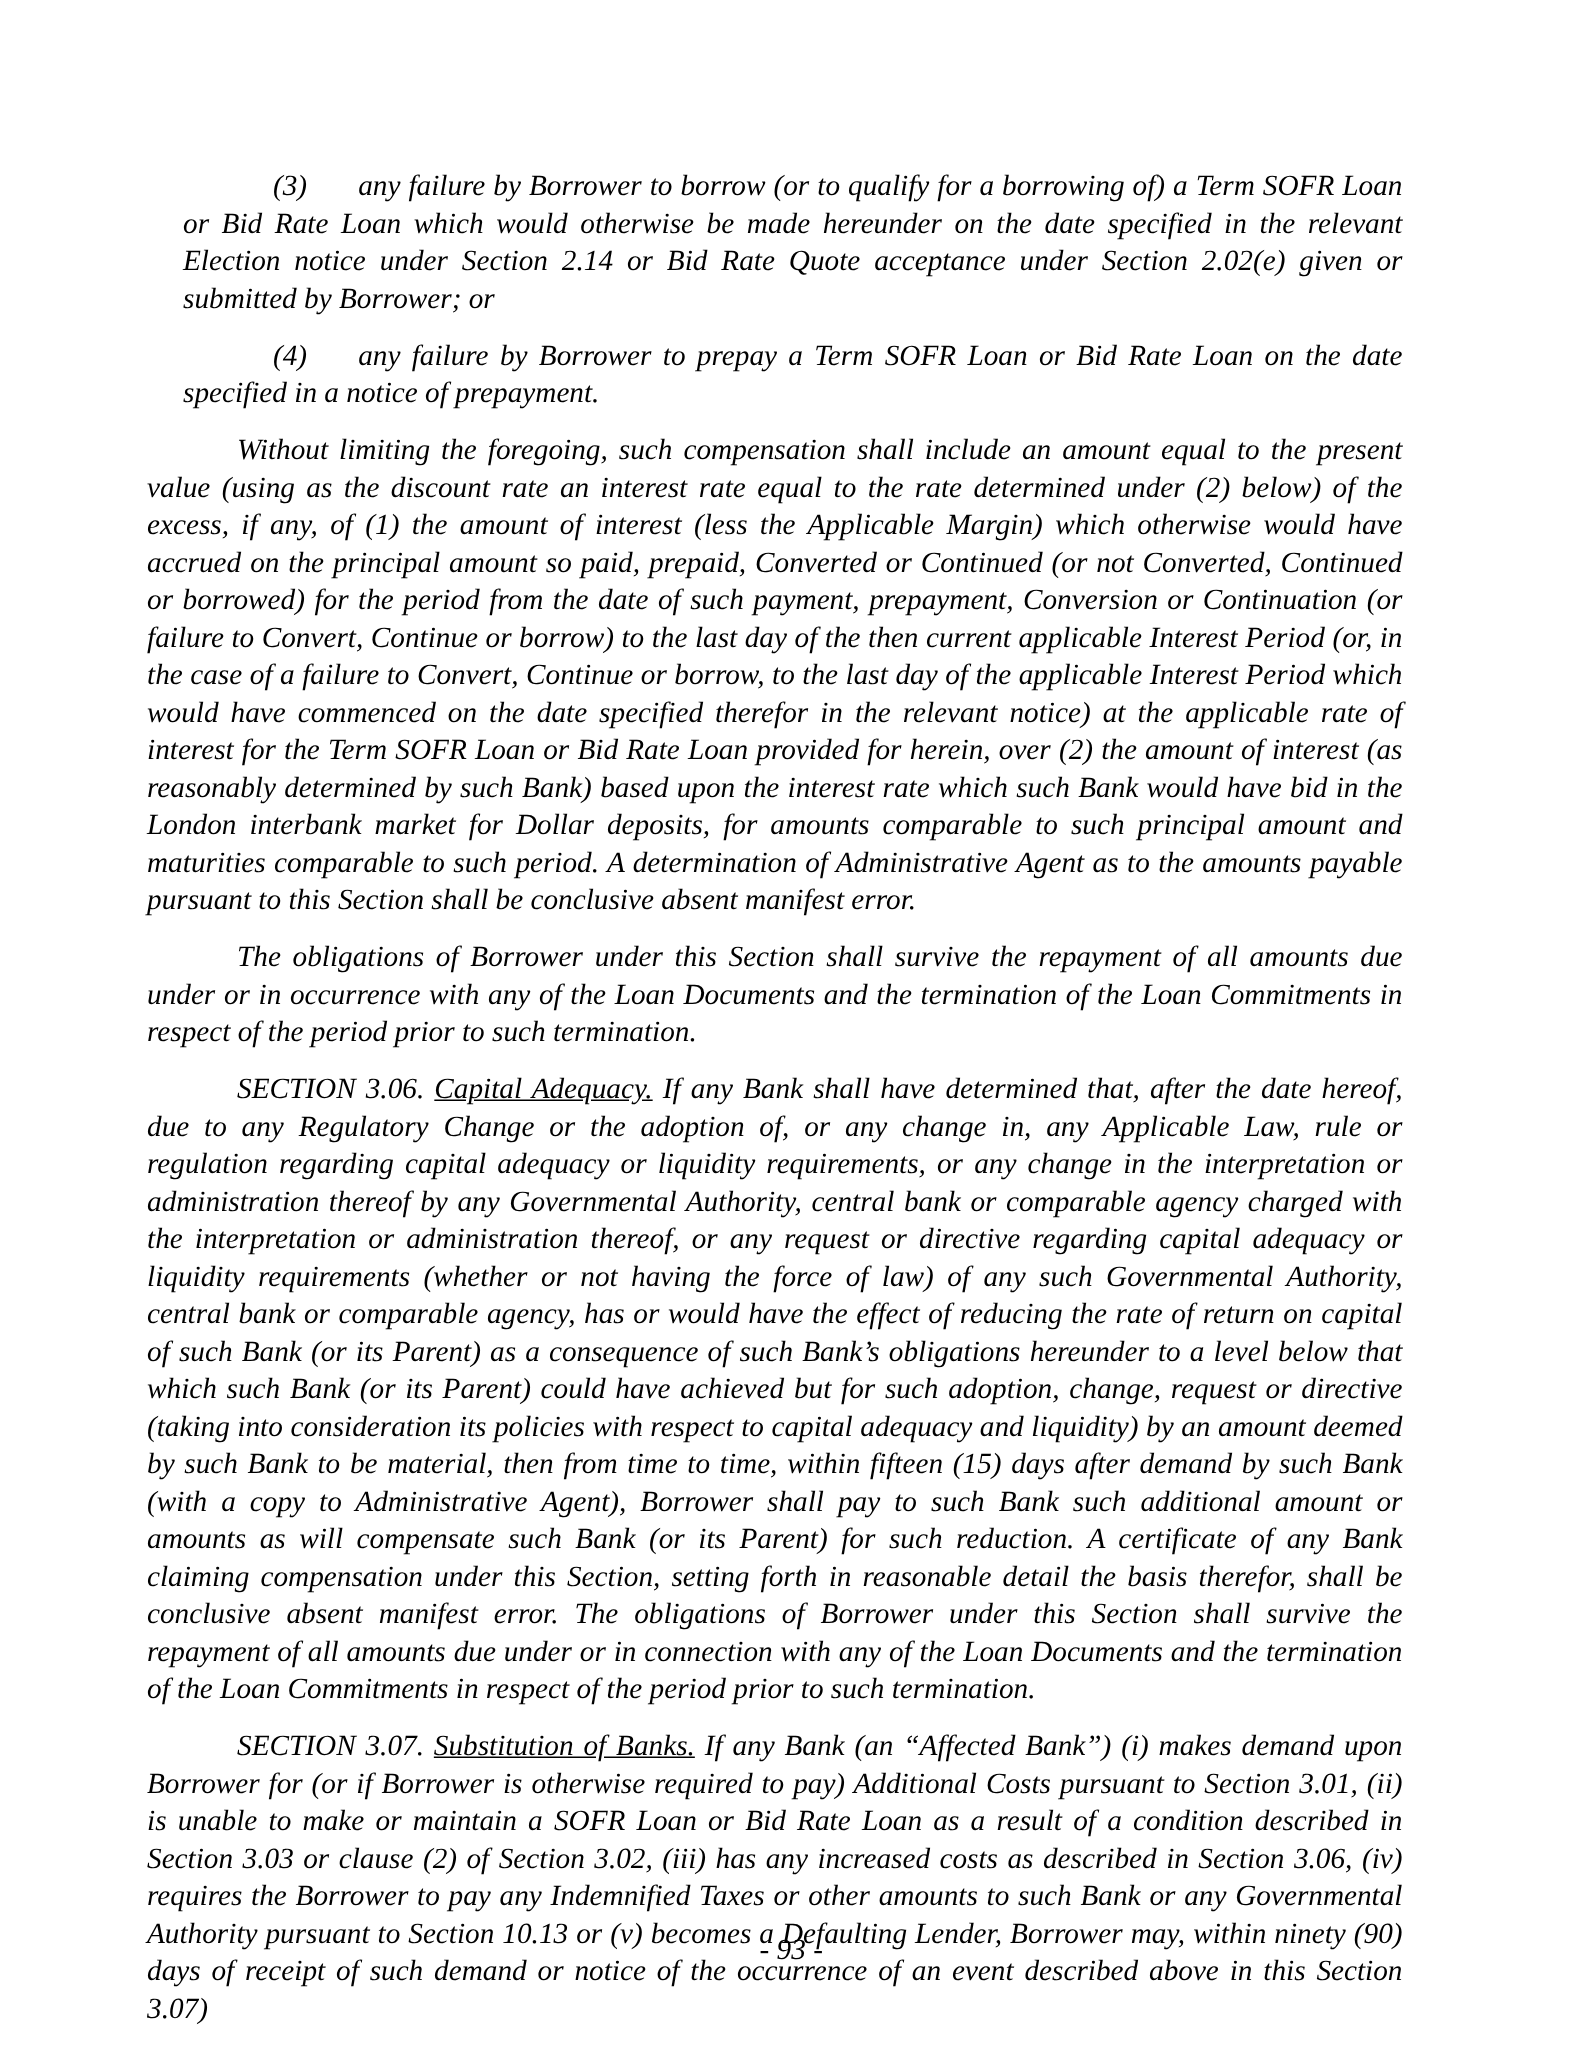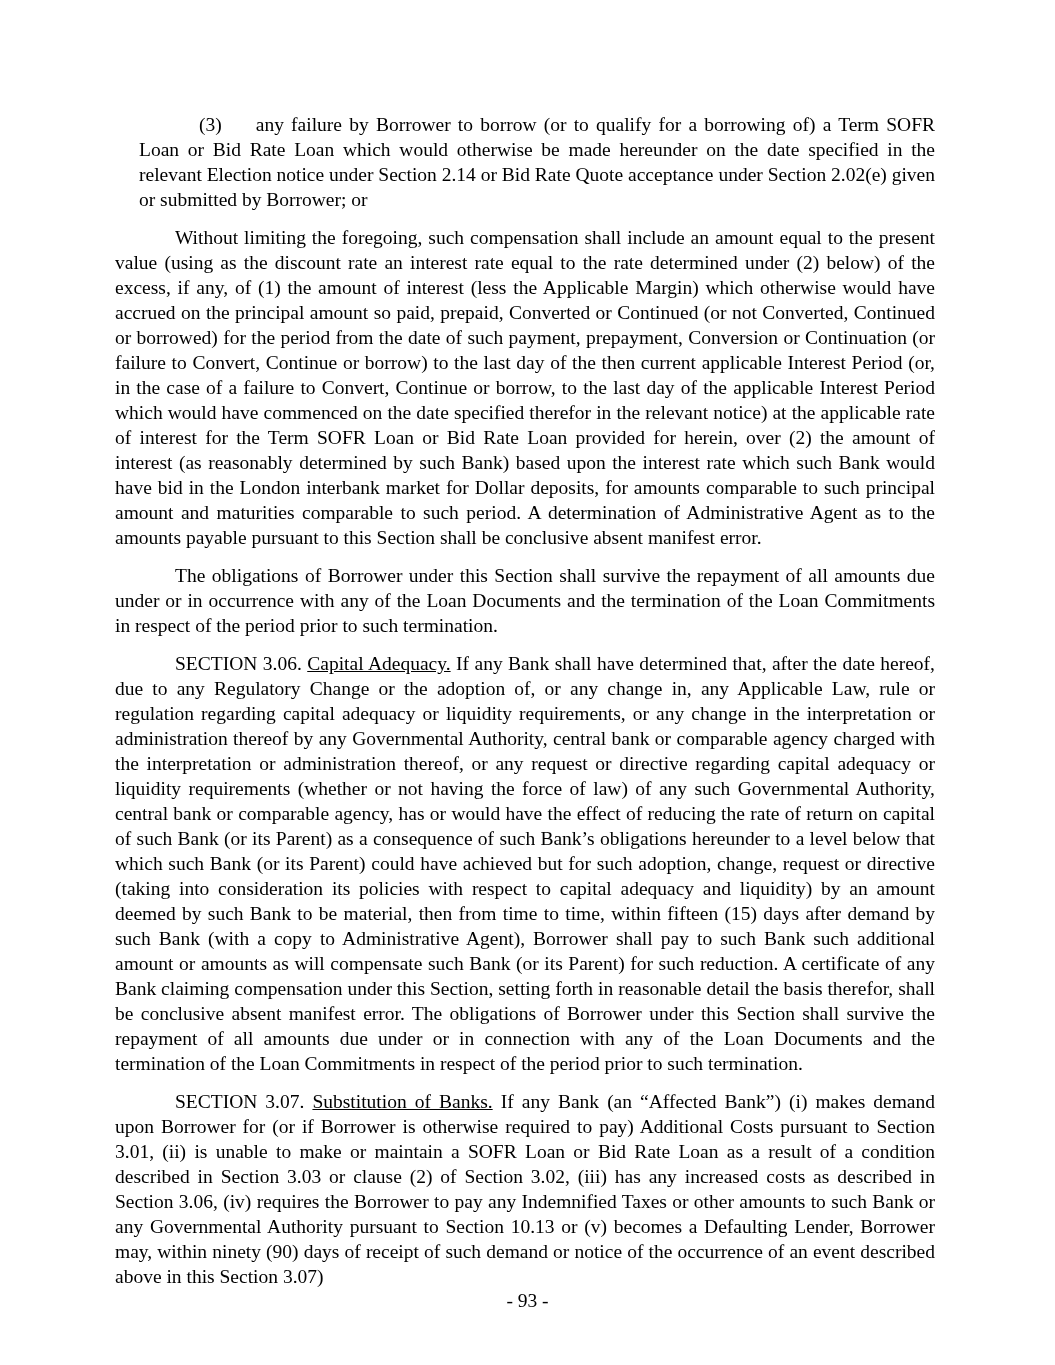--- a/index.html
+++ b/index.html
@@ -11,22 +11,23 @@
     position: relative;
     width: 1055px;
     height: 1365px;
     margin: 0 auto;
     background: #ffffff;
     color: #000000;
     font-family: "Liberation Serif", "DejaVu Serif", serif;
     font-size: 19.5px;
     line-height: 25px;
     box-sizing: border-box;
-    padding: 112px 120px 0 79px;
+    padding: 112px 120px 0 62px;
     overflow: hidden;
+    font-style: italic;
   }
   .para {
     margin: 0 0 13px 0;
     text-align: justify;
   }
   .para.body {
     text-indent: 60px;
     margin-left: 36px;
   }
   .para.item {
@@ -49,20 +50,21 @@
     text-indent: 0;
   }
 </style>
 </head>
 <body>
 
 <div class="page">
 
   <p class="para item"><span>(3)</span><span class="tab"></span><span>any failure by Borrower to borrow (or to qualify for a borrowing of) a Term SOFR Loan or Bid Rate Loan which would otherwise be made hereunder on the date specified in the relevant Election notice under Section 2.14 or Bid Rate Quote acceptance under Section 2.02(e) given or submitted by Borrower; or</span></p>
 
+  <p class="para item"><span>(4)</span><span class="tab"></span><span>any failure by Borrower to prepay a Term SOFR Loan or Bid Rate Loan on the date specified in a notice of prepayment.</span></p>
 
   <p class="para body">Without limiting the foregoing, such compensation shall include an amount equal to the present value (using as the discount rate an interest rate equal to the rate determined under (2) below) of the excess, if any, of (1) the amount of interest (less the Applicable Margin) which otherwise would have accrued on the principal amount so paid, prepaid, Converted or Continued (or not Converted, Continued or borrowed) for the period from the date of such payment, prepayment, Conversion or Continuation (or failure to Convert, Continue or borrow) to the last day of the then current applicable Interest Period (or, in the case of a failure to Convert, Continue or borrow, to the last day of the applicable Interest Period which would have commenced on the date specified therefor in the relevant notice) at the applicable rate of interest for the Term SOFR Loan or Bid Rate Loan provided for herein, over (2) the amount of interest (as reasonably determined by such Bank) based upon the interest rate which such Bank would have bid in the London interbank market for Dollar deposits, for amounts comparable to such principal amount and maturities comparable to such period. A determination of Administrative Agent as to the amounts payable pursuant to this Section shall be conclusive absent manifest error.</p>
 
   <p class="para body">The obligations of Borrower under this Section shall survive the repayment of all amounts due under or in occurrence with any of the Loan Documents and the termination of the Loan Commitments in respect of the period prior to such termination.</p>
 
   <p class="para body"><span>SECTION 3.06.</span> <span class="underline">Capital Adequacy.</span> <span>If any Bank shall have determined that, after the date hereof, due to any Regulatory Change or the adoption of, or any change in, any Applicable Law, rule or regulation regarding capital adequacy or liquidity requirements, or any change in the interpretation or administration thereof by any Governmental Authority, central bank or comparable agency charged with the interpretation or administration thereof, or any request or directive regarding capital adequacy or liquidity requirements (whether or not having the force of law) of any such Governmental Authority, central bank or comparable agency, has or would have the effect of reducing the rate of return on capital of such Bank (or its Parent) as a consequence of such Bank’s obligations hereunder to a level below that which such Bank (or its Parent) could have achieved but for such adoption, change, request or directive (taking into consideration its policies with respect to capital adequacy and liquidity) by an amount deemed by such Bank to be material, then from time to time, within fifteen (15) days after demand by such Bank (with a copy to Administrative Agent), Borrower shall pay to such Bank such additional amount or amounts as will compensate such Bank (or its Parent) for such reduction. A certificate of any Bank claiming compensation under this Section, setting forth in reasonable detail the basis therefor, shall be conclusive absent manifest error. The obligations of Borrower under this Section shall survive the repayment of all amounts due under or in connection with any of the Loan Documents and the termination of the Loan Commitments in respect of the period prior to such termination.</span></p>
 
   <p class="para body"><span>SECTION 3.07.</span> <span class="underline">Substitution of Banks.</span> <span>If any Bank (an “Affected Bank”) (i) makes demand upon Borrower for (or if Borrower is otherwise required to pay) Additional Costs pursuant to Section 3.01, (ii) is unable to make or maintain a SOFR Loan or Bid Rate Loan as a result of a condition described in Section 3.03 or clause (2) of Section 3.02, (iii) has any increased costs as described in Section 3.06, (iv) requires the Borrower to pay any Indemnified Taxes or other amounts to such Bank or any Governmental Authority pursuant to Section 10.13 or (v) becomes a Defaulting Lender, Borrower may, within ninety (90) days of receipt of such demand or notice of the occurrence of an event described above in this Section 3.07)</span></p>
 
   <div class="footer">- 93 -</div>

